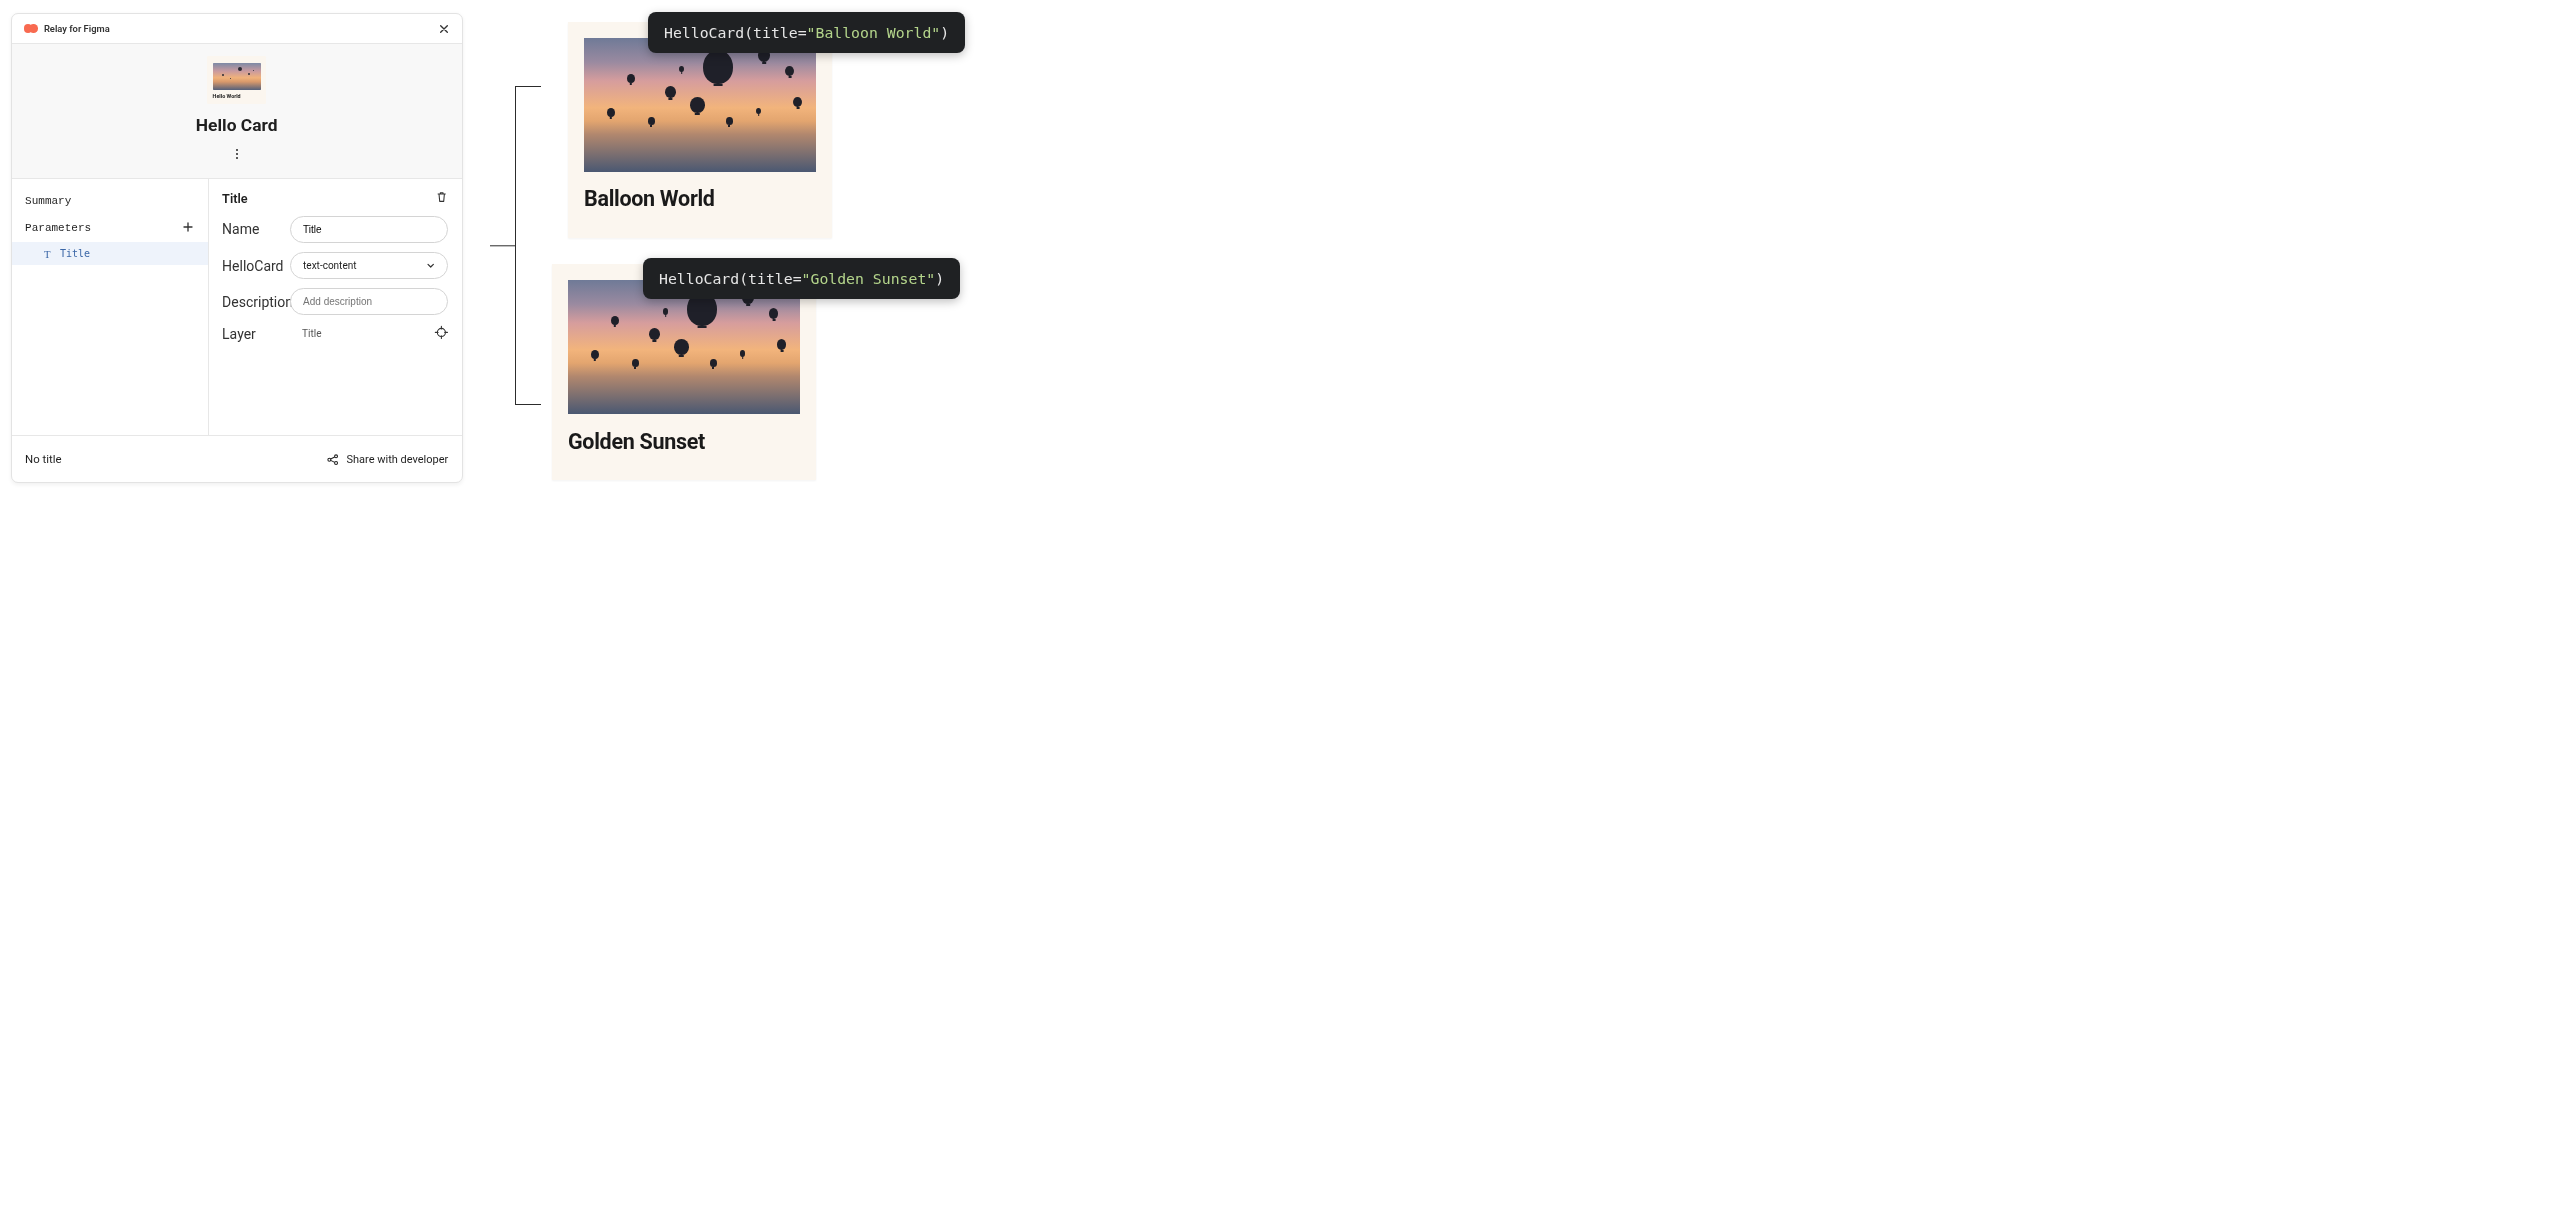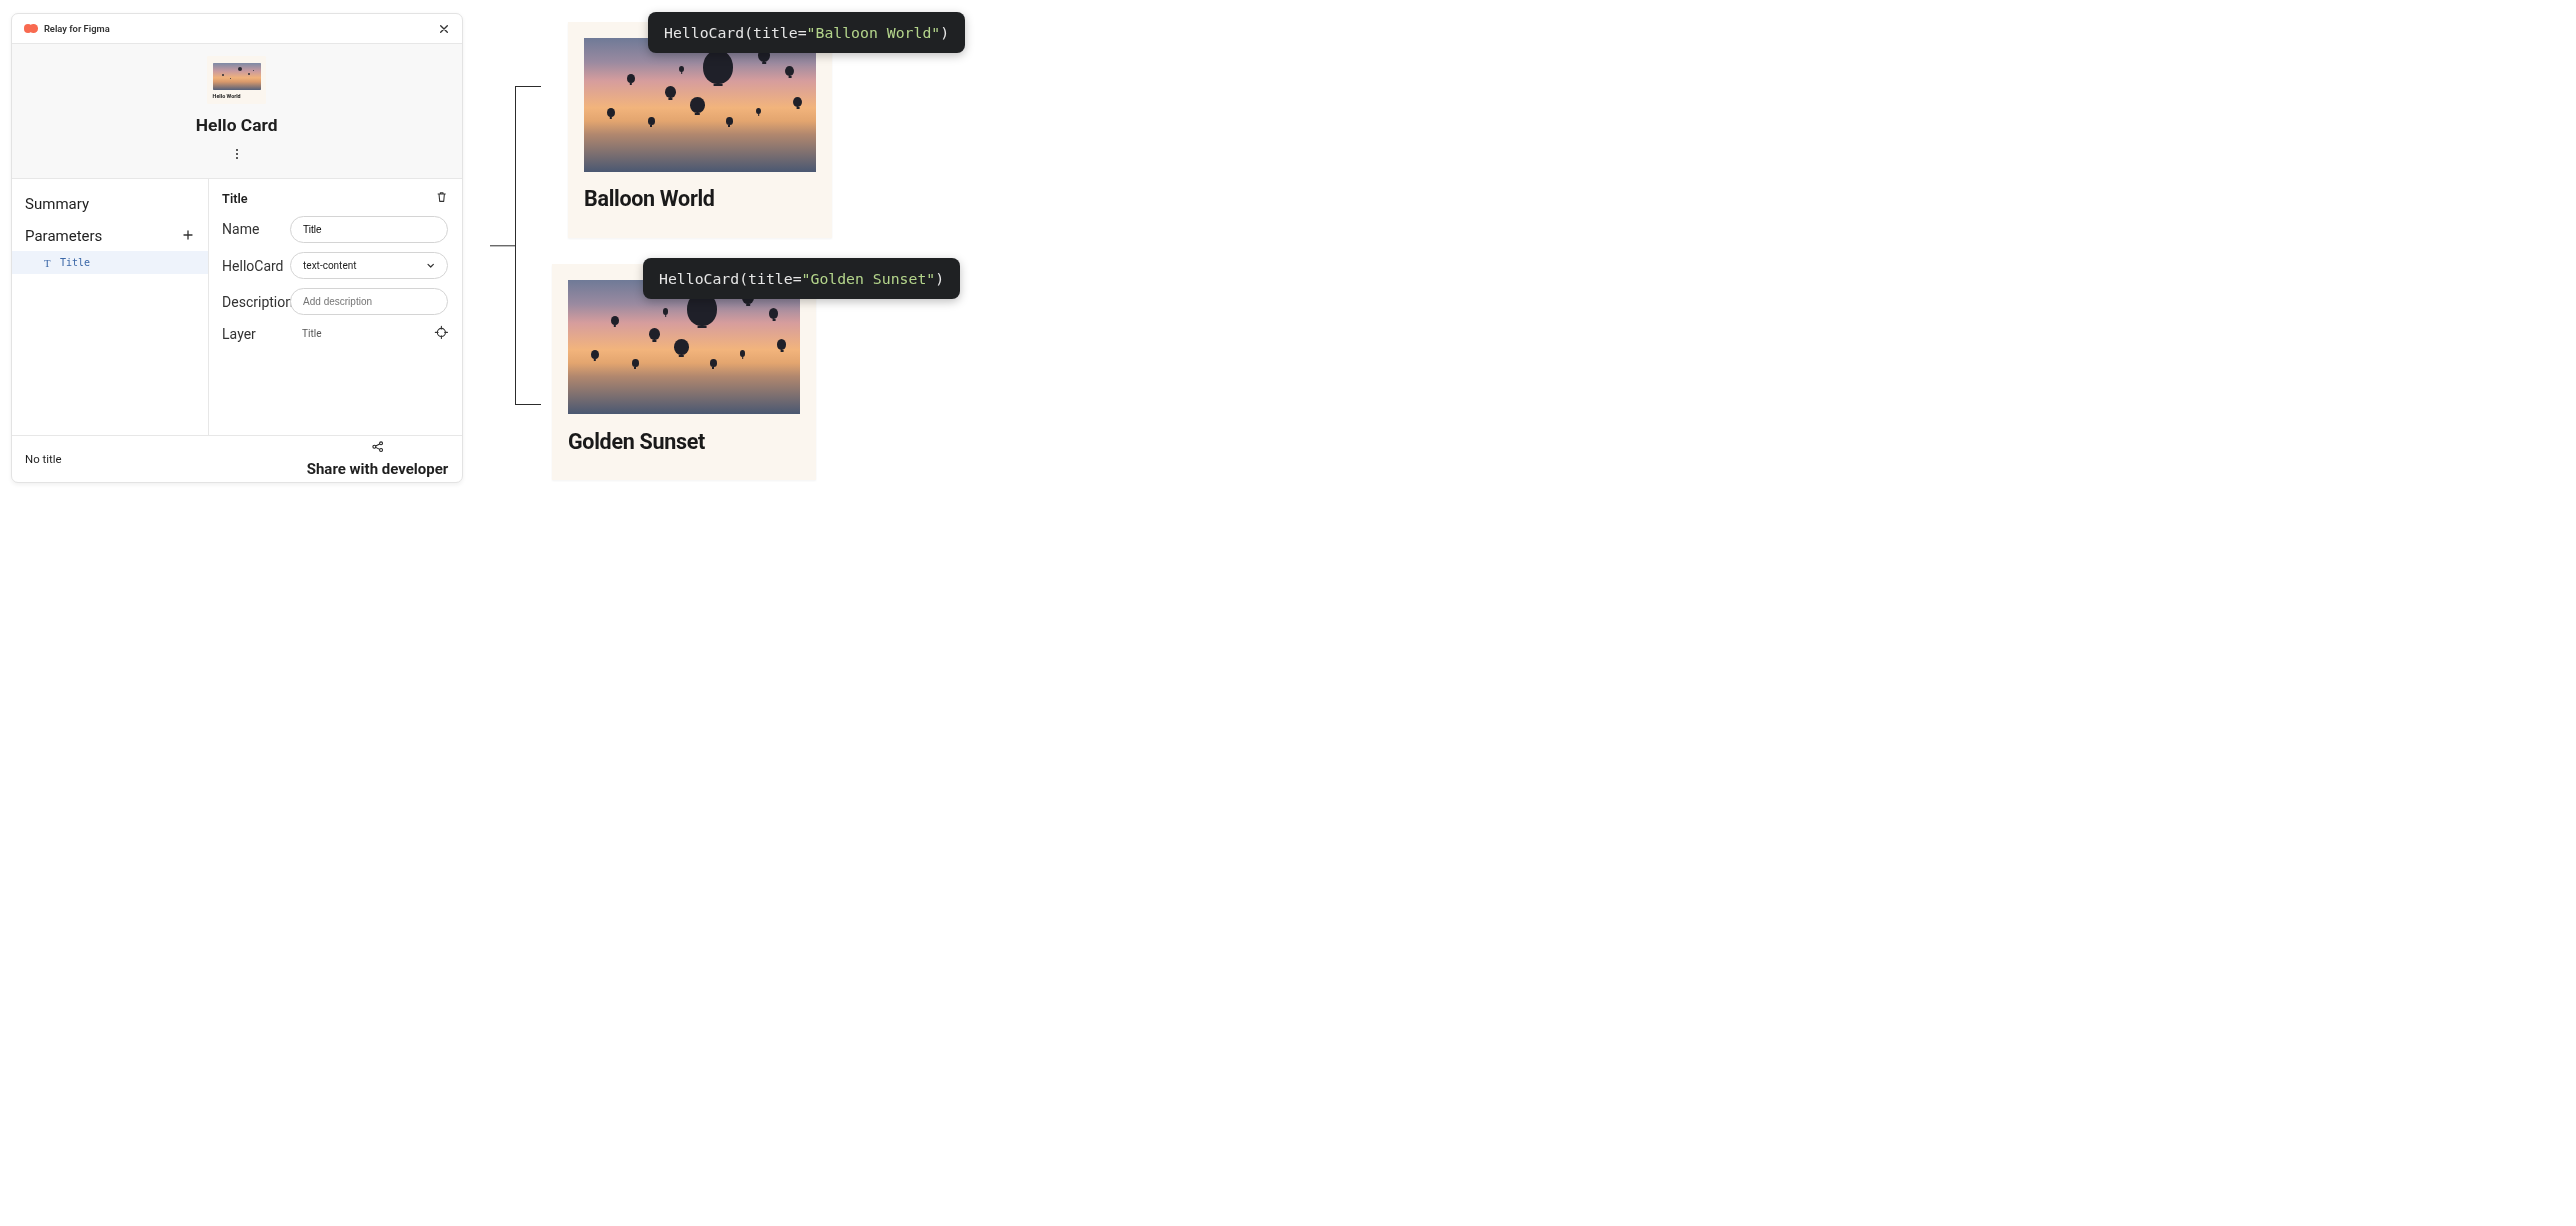--- a/index.html
+++ b/index.html
@@ -110,25 +110,26 @@
     display: flex;
     min-height: 0;
   }
   .sidebar {
     width: 197px;
     border-right: 0.7px solid #e7e7e7;
     padding-top: 9.4px;
   }
   .sb-item {
     padding: 6.7px 13.4px;
-    font-size: 15px;
+    font-size: 11px;
     color: #1f1f1f;
     display:flex;
     align-items:center;
     justify-content:space-between;
+    font-family:Liberation Mono, monospace;
   }
   .sb-item.sub {
     padding: 5.4px 13.4px 5.4px 29.5px;
     font-size: 10px;
     background: #eef3fb;
     color: #3b67a7;
     font-family: ui-monospace, "SF Mono", Menlo, Consolas, monospace;
     gap: 6.7px;
     justify-content:flex-start;
   }
@@ -201,24 +202,23 @@
     display:flex;
     align-items:center;
     justify-content:space-between;
     padding: 0 13.4px;
   }
   .footer-left { font-size:11.4px; }
   .footer-right {
     display:flex;
     align-items:center;
     gap:6.7px;
-    font-size:15px;
-    font-weight:700;
+    font-size:11px;
+    font-weight:400;
     cursor:pointer;
-    flex-direction:column;
   }
 
   
   .bracket {
     position:absolute;
     left: 515px;
     top: 86px;
     width: 25.5px;
     height: 319px;
   }

